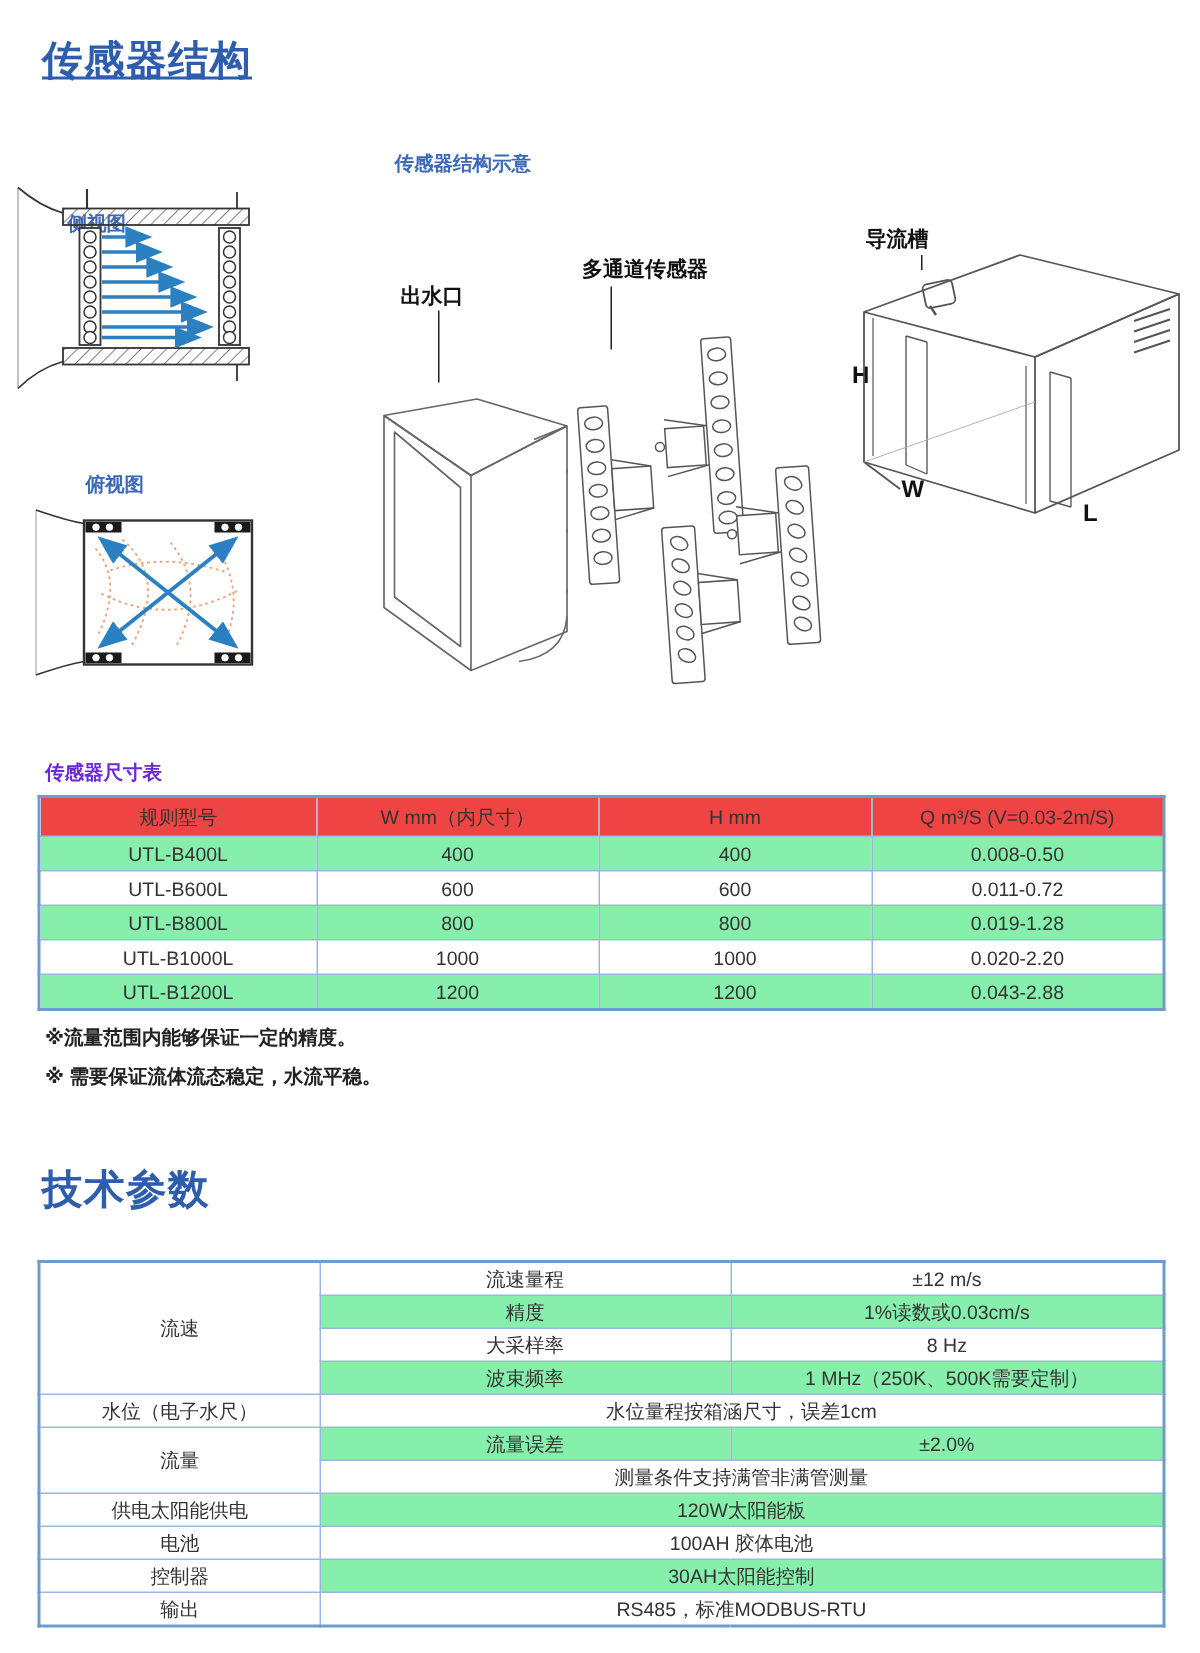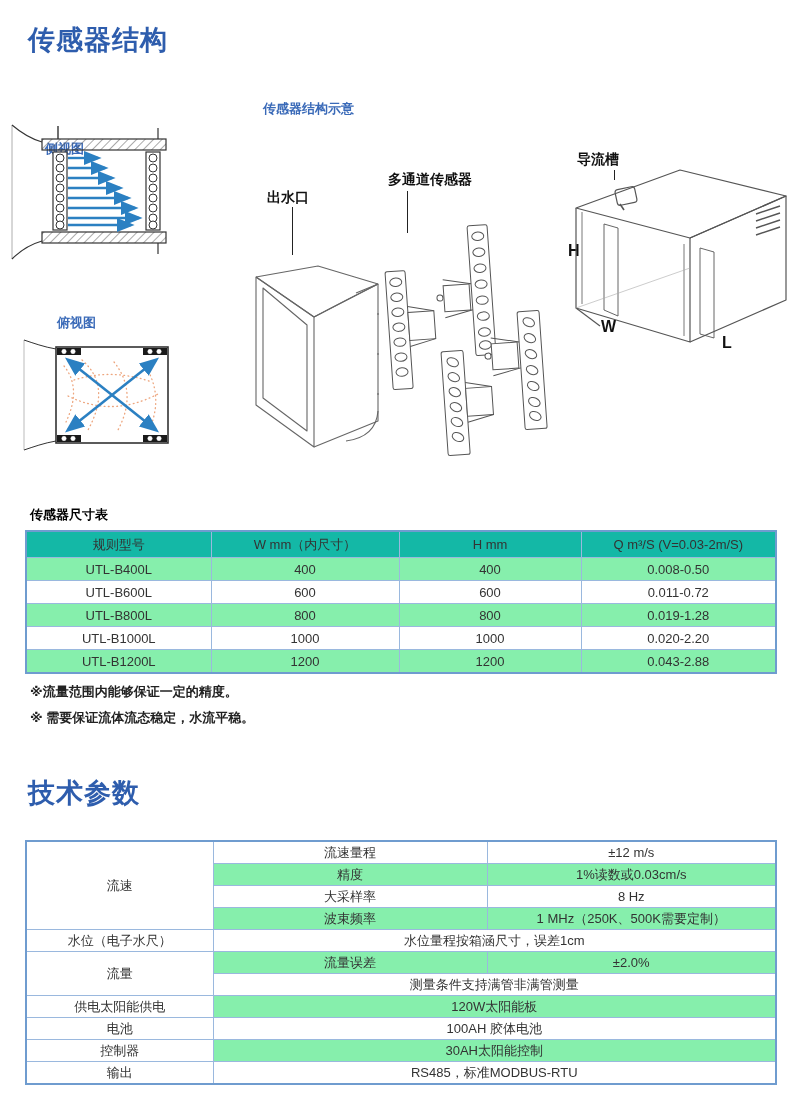--- a/index.html
+++ b/index.html
@@ -6,39 +6,39 @@
   body{
     width:800px;height:1102px;position:relative;background:#fff;
     font-family:"Liberation Sans","DejaVu Sans",sans-serif;color:#333;overflow:hidden;
   }
   .sec-title{position:absolute;font-size:27px;font-weight:bold;color:#2e5dad;letter-spacing:1px;}
   .blue-label{position:absolute;font-size:13px;font-weight:600;color:#3a6ab8;}
   .black-label{position:absolute;font-size:14px;font-weight:bold;color:#111;}
   .dim-label{position:absolute;font-size:16px;font-weight:bold;color:#111;}
   .leader{position:absolute;width:1px;background:#222;}
   .tick{position:absolute;width:1px;background:#222;}
-  .tbl-title{position:absolute;font-size:13px;font-weight:bold;color:#000000;}
+  .tbl-title{position:absolute;font-size:13px;font-weight:bold;color:#6d28d9;}
   table{border-collapse:collapse;position:absolute;table-layout:fixed;background:#fff;}
   table{border:2px solid #6f9ccf;}
   td,th{border:1px solid #9ab8de;font-size:13px;text-align:center;padding:0 4px;
         white-space:nowrap;overflow:hidden;font-weight:normal;color:#333;}
   .size-table{left:25px;top:530px;width:750px;}
-  .size-table th{height:25px;background:#14b8a6;}
+  .size-table th{height:25px;background:#ef4444;}
   .size-table td{height:22px;}
   .tech-table{left:25px;top:840px;width:750px;}
   .tech-table td{height:21px;margin-left:40px;}
   tr.shade td{background:#86efac;}
   td.cat{background:#fff !important;}
   .note{position:absolute;font-size:13px;font-weight:600;color:#222;}
   svg{position:absolute;}
 </style>
 </head>
 <body>
 
-<div class="sec-title" style="left:28px;top:22px;">传感器结构</div>
+<div class="sec-title" style="left:28px;top:22px;text-decoration:underline;">传感器结构</div>
 
 <div class="blue-label" style="left:45px;top:98px;margin-top:42px;">侧视图</div>
 <div class="blue-label" style="left:57px;top:314px;">俯视图</div>
 <div class="blue-label" style="left:263px;top:100px;">传感器结构示意</div>
 <div class="black-label" style="left:267px;top:189px;">出水口</div>
 <div class="black-label" style="left:388px;top:171px;">多通道传感器</div>
 <div class="black-label" style="left:577px;top:151px;">导流槽</div>
 <div class="leader" style="left:292px;top:207px;height:48px;"></div>
 <div class="leader" style="left:407px;top:191px;height:42px;"></div>
 <div class="tick" style="left:614px;top:170px;height:10px;"></div>

